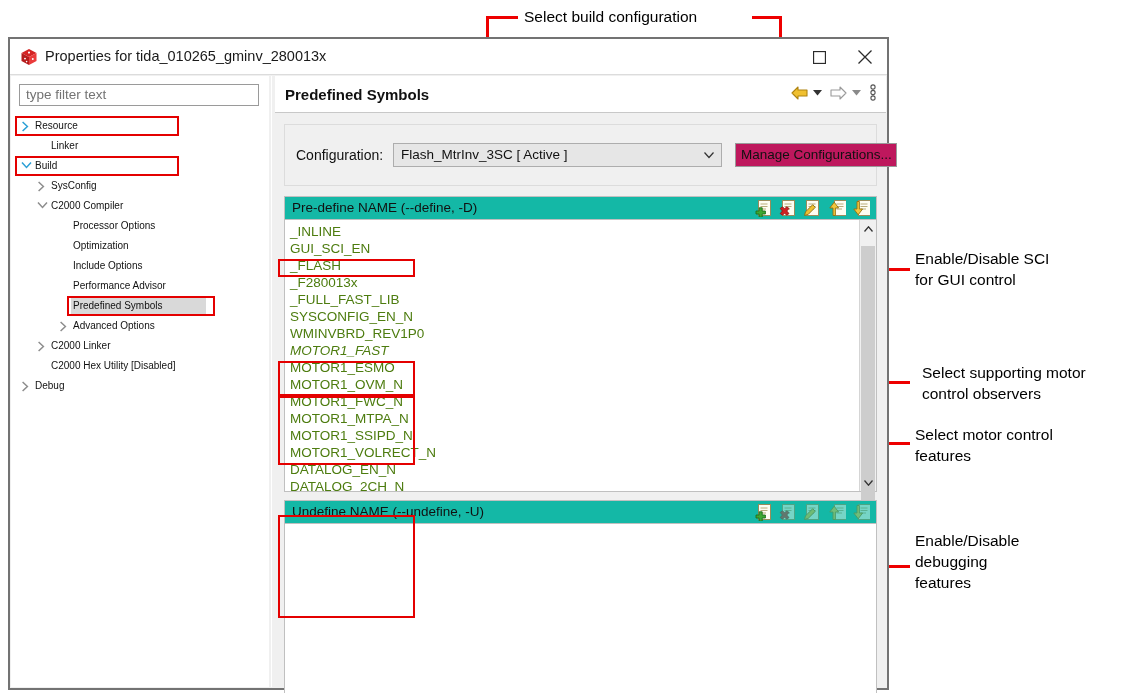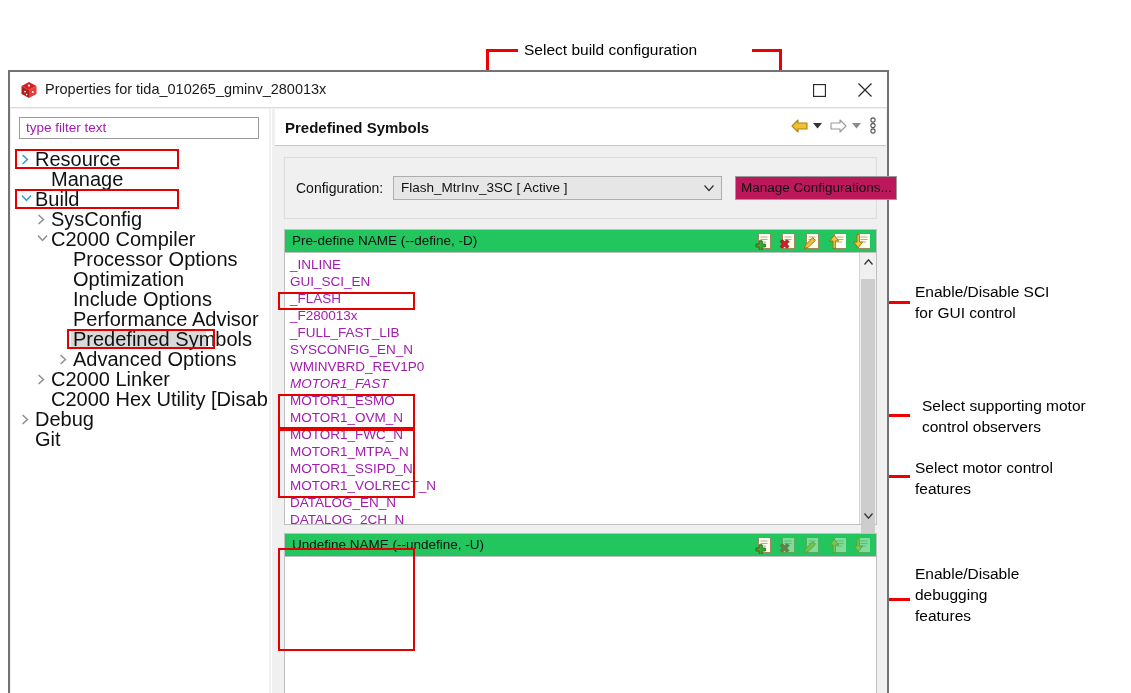--- a/index.html
+++ b/index.html
@@ -2,21 +2,21 @@
 <html><head>
 <meta charset="utf-8">
 <style>
   html,body{margin:0;padding:0;}
   body{
     width:1131px;height:693px;background:#ffffff;
     font-family:"Liberation Sans", sans-serif;
     position:relative;overflow:hidden;
     -webkit-font-smoothing:antialiased;
   }
-  .root{position:absolute;inset:0;margin-top:33px;}
+  .root{position:absolute;inset:0;}
 
   
   .anno{position:absolute;color:#000;font-family:"Liberation Sans",sans-serif;font-size:15.5px;line-height:21px;white-space:pre;}
   .redline{position:absolute;background:#ee0000;}
 
   
   .window{
     position:absolute;left:8px;top:37px;width:881px;height:653px;
     background:#f0f0f0;border:2px solid #737373;box-sizing:border-box;
     box-shadow:0 0 0 0 rgba(0,0,0,0);
@@ -37,25 +37,25 @@
 
   
   .leftpane{
     position:absolute;left:1px;top:37px;width:258px;bottom:1px;background:#ffffff;
   }
   .filterbox{
     position:absolute;left:8px;top:8px;width:240px;height:22px;
     border:1px solid #9a9a9a;background:#fff;box-sizing:border-box;
   }
   .filterbox span{
-    position:absolute;left:6px;top:2px;font-size:13.5px;color:#a21caf;
+    position:absolute;left:6px;top:2px;font-size:13.5px;color:#737373;
     font-family:"Liberation Sans",sans-serif;
   }
   .tree{position:absolute;left:0;top:40px;right:0;}
-  .trow{position:relative;height:20px;line-height:20px;font-size:20px;color:#111;white-space:nowrap;}
+  .trow{position:relative;height:20px;line-height:20px;font-size:10px;color:#111;white-space:nowrap;}
   .trow .lbl{position:absolute;top:0;}
   .arrow{position:absolute;top:0;width:12px;height:20px;}
   .arrow svg{display:block;margin-top:5px;}
   .selbg{position:absolute;background:#d9d9d9;height:18px;top:1px;}
 
   
   .splitter{position:absolute;left:259px;top:37px;width:6px;bottom:1px;background:#f0f0f0;}
   .splitter:after{content:"";position:absolute;left:2px;top:0;bottom:0;width:1px;background:#ffffff;}
 
   
@@ -78,25 +78,25 @@
   .cfgcombo .val{position:absolute;left:7px;top:3px;font-size:13.5px;color:#111;white-space:nowrap;}
   .cfgcombo .chev{position:absolute;right:7px;top:8px;}
   .mgbtn{
     position:absolute;left:450px;top:18px;width:162px;height:24px;
     background:#be185d;border:1px solid #9a9a9a;box-sizing:border-box;
   }
   .mgbtn span{position:absolute;left:5px;top:3px;font-size:13.5px;color:#111;white-space:nowrap;}
 
   
   .listgroup{position:absolute;left:9px;right:9px;border:1px solid #c0c0c0;background:#fff;box-sizing:border-box;}
-  .lg-head{position:absolute;left:0;top:0;right:0;height:23px;background:#22c55e;border-bottom:1px solid #c0c0c0;box-sizing:border-box;}
+  .lg-head{position:absolute;left:0;top:0;right:0;height:23px;background:#14b8a6;border-bottom:1px solid #c0c0c0;box-sizing:border-box;}
   .lg-head .t{position:absolute;left:7px;top:3px;font-size:13.5px;color:#111;white-space:nowrap;}
   .lg-tools{position:absolute;right:6px;top:2px;display:flex;align-items:center;gap:5px;}
   .lg-body{position:absolute;left:0;top:23px;right:0;bottom:0;background:#ffffff;overflow:hidden;}
-  .litem{position:absolute;left:5px;height:17px;line-height:17px;font-size:13.5px;color:#a21caf;white-space:nowrap;}
+  .litem{position:absolute;left:5px;height:17px;line-height:17px;font-size:13.5px;color:#4d7c0f;white-space:nowrap;}
 
   
   .vsb{position:absolute;right:0;top:23px;bottom:0;width:17px;background:#f0f0f0;border-left:1px solid #d5d5d5;box-sizing:border-box;}
   .vsb .btn{position:absolute;left:0;width:16px;height:17px;display:flex;align-items:center;justify-content:center;}
   .vsb .up{top:0;}
   .vsb .dn{bottom:0;}
   .vsb .thumb{position:absolute;left:1px;width:14px;background:#cdcdcd;}
 
   .redbox{position:absolute;border:2px solid #e40000;box-sizing:border-box;pointer-events:none;}
 </style>
@@ -183,21 +183,21 @@
           <div class="trow">
             <span class="arrow" style="left: 10px;">
               <svg width="8" height="11" viewBox="0 0 8 11">
                 <path d="M1.6 1 L6.4 5.5 L1.6 10" fill="none" stroke="#2a9fd6" stroke-width="1.5"></path>
               </svg>
             </span>
             <span class="lbl" style="left: 24px;">Resource</span>
             <div class="redbox" style="position: absolute; left: 4px; width: 164px; top: 0px; height: 20px;"></div>
           </div>
           <div class="trow">
-            <span class="lbl" style="left: 40px;">Manage</span>
+            <span class="lbl" style="left: 40px;">Linker</span>
           </div>
           <div class="trow">
             <span class="arrow" style="left: 10px;">
               <svg width="11" height="8" viewBox="0 0 11 8">
                 <path d="M1 1.6 L5.5 6.4 L10 1.6" fill="none" stroke="#2a9fd6" stroke-width="1.5"></path>
               </svg>
             </span>
             <span class="lbl" style="left: 24px;">Build</span>
             <div class="redbox" style="position: absolute; left: 4px; width: 164px; top: 0px; height: 20px;"></div>
           </div>
@@ -253,23 +253,20 @@
           <div class="trow">
             <span class="lbl" style="left: 40px;">C2000 Hex Utility  [Disabled]</span>
           </div>
           <div class="trow">
             <span class="arrow" style="left: 10px;">
               <svg width="8" height="11" viewBox="0 0 8 11">
                 <path d="M1.6 1 L6.4 5.5 L1.6 10" fill="none" stroke="#8d8d8d" stroke-width="1.5"></path>
               </svg>
             </span>
             <span class="lbl" style="left: 24px;">Debug</span>
-          </div>
-          <div class="trow">
-            <span class="lbl" style="left: 24px;">Git</span>
           </div>
         </div>
     </div>
 
     <div class="splitter"></div>
 
     <div class="rightpane">
 
       <div class="rp-head">
         <div class="rp-title">Predefined Symbols</div>

